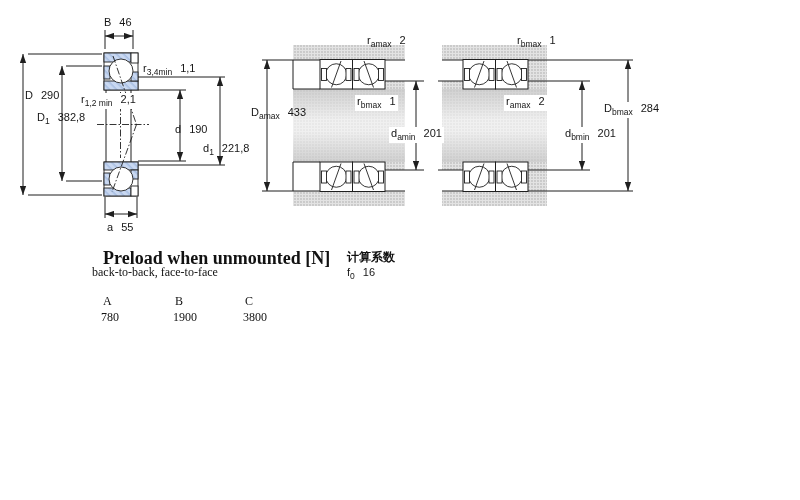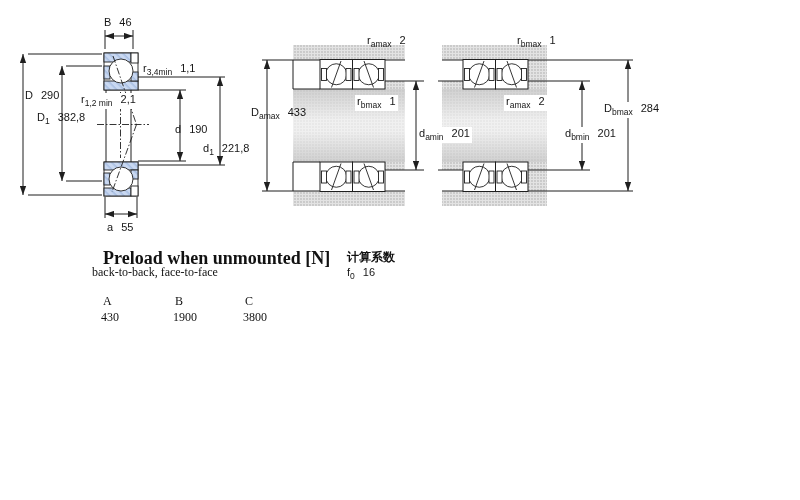--- a/index.html
+++ b/index.html
@@ -211,39 +211,39 @@
 <span class="dim" style="left:203px;top:142px;"><span>d</span><sub>1</sub><span class="v">221,8</span></span>
 
 <span class="dim" style="left:107px;top:221px;"><span>a</span><sub></sub><span class="v">55</span></span>
 
 <span class="dim" style="left:367px;top:34px;"><span>r</span><sub>amax</sub><span class="v">2</span></span>
 
 <span class="dim bg" style="left:355px;top:95px;"><span>r</span><sub>bmax</sub><span class="v">1</span></span>
 
 <span class="dim" style="left:251px;top:106px;"><span>D</span><sub>amax</sub><span class="v">433</span></span>
 
-<span class="dim bg" style="left:389px;top:127px;margin-left:28px;"><span>d</span><sub>amin</sub><span class="v">201</span></span>
+<span class="dim bg" style="left:389px;top:127px;"><span>d</span><sub>amin</sub><span class="v">201</span></span>
 
 <span class="dim" style="left:517px;top:34px;"><span>r</span><sub>bmax</sub><span class="v">1</span></span>
 
 <span class="dim bg" style="left:504px;top:95px;"><span>r</span><sub>amax</sub><span class="v">2</span></span>
 
 <span class="dim bg" style="left:602px;top:102px;"><span>D</span><sub>bmax</sub><span class="v">284</span></span>
 
 <span class="dim bg" style="left:563px;top:127px;"><span>d</span><sub>bmin</sub><span class="v">201</span></span>
 
 <div>
   <span class="ser b" style="left:103px;top:252px;font-size:18px;">Preload when unmounted [N]</span>
   <span class="ser" style="left:92px;top:266px;">back-to-back, face-to-face</span>
 
   <span class="ser" style="left:103px;top:295px;">A</span>
   <span class="ser" style="left:175px;top:295px;">B</span>
   <span class="ser" style="left:245px;top:295px;">C</span>
 
-  <span class="ser" style="left:101px;top:311px;">430</span>
+  <span class="ser" style="left:101px;top:311px;">780</span>
   <span class="ser" style="left:173px;top:311px;">1900</span>
   <span class="ser" style="left:243px;top:311px;">3800</span>
 </div>
 
 <div>
   <span class="ser b" style="left:347px;top:251px;font-family:Liberation Sans, sans-serif;font-size:12px;text-align:right;">计算系数</span>
   <span class="dim" style="left:347px;top:266px;"><span>f</span><sub>0</sub><span class="v">16</span></span>
 </div>
 
 </div>

